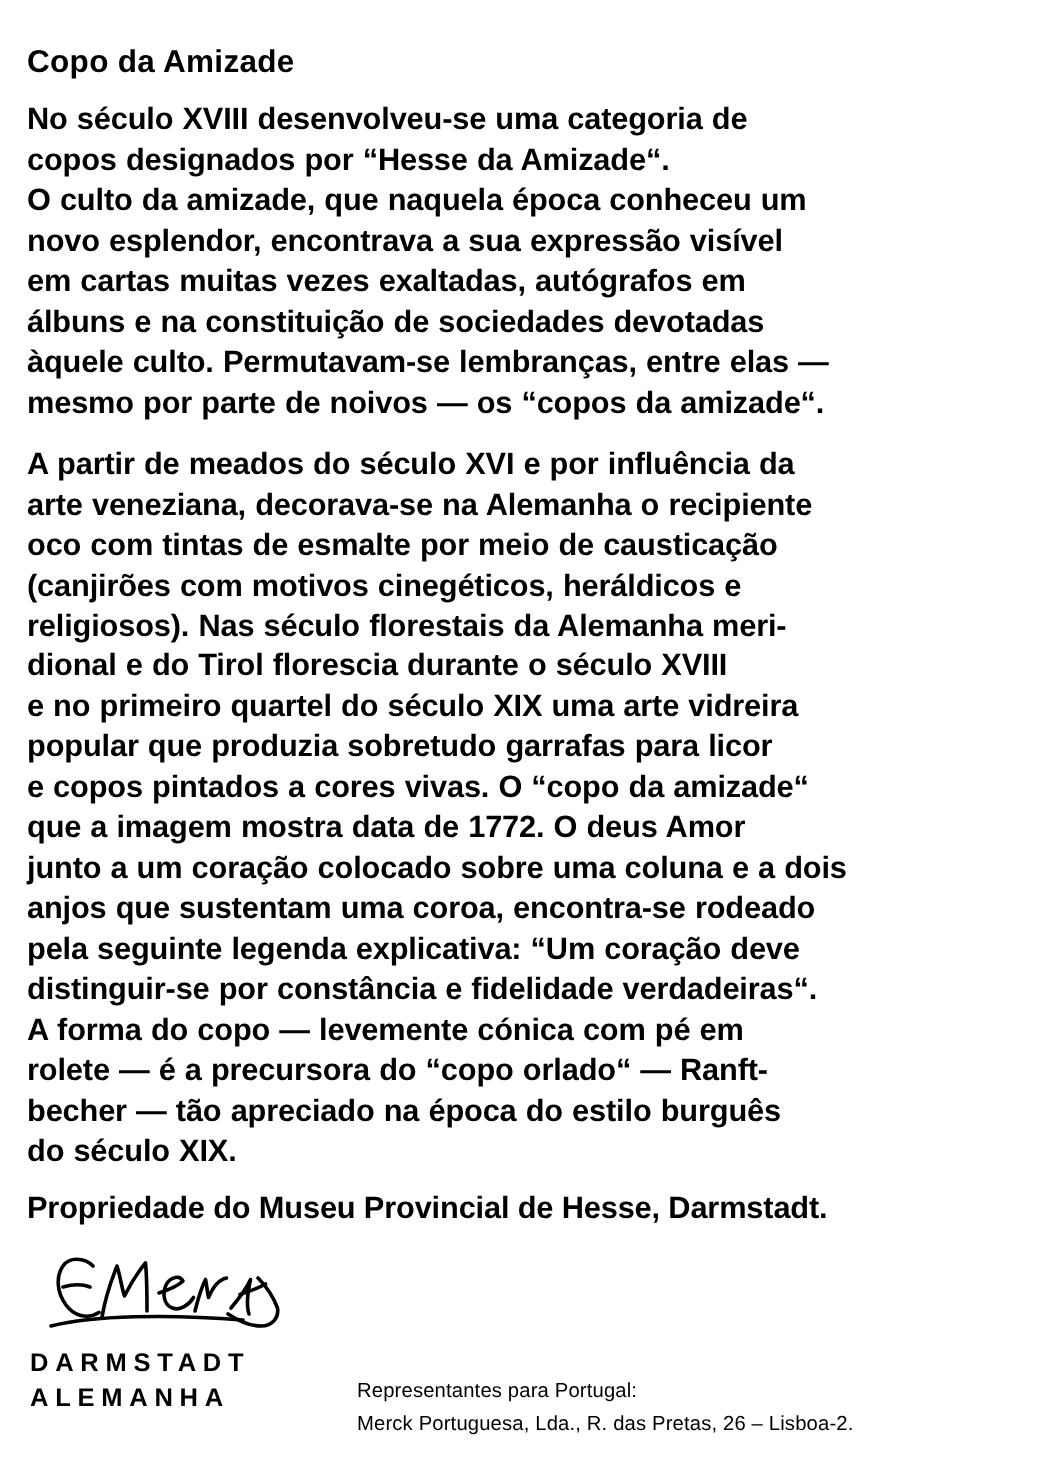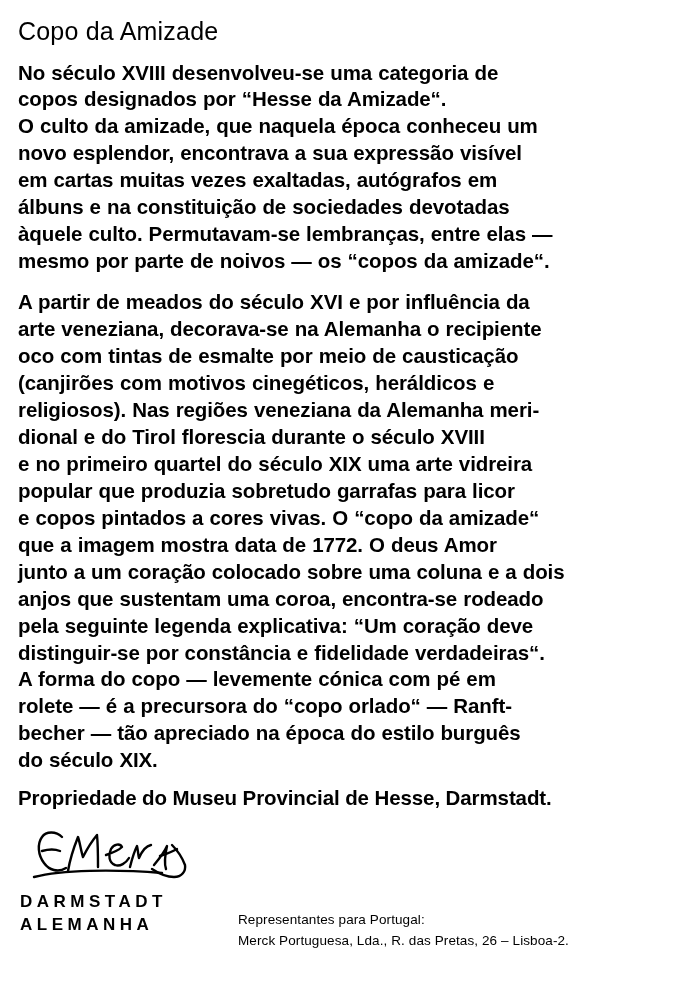--- a/index.html
+++ b/index.html
@@ -15,24 +15,24 @@
     overflow: hidden;
   }
   .page {
     position: relative;
     width: 700px;
     height: 984px;
     box-sizing: border-box;
     padding: 14px 16px 0 18px;
   }
   .doc-title {
-    font-size: 25px;
-    font-weight: 400;
+    font-size: 21px;
+    font-weight: 700;
     letter-spacing: 0.2px;
-    margin: 4px 0 14px 0;
+    margin: 16px 0 14px 0;
     line-height: 1.1;
   }
   .para {
     font-size: 20.5px;
     line-height: 1.315;
     font-weight: 600;
     letter-spacing: -0.1px;
     margin: 0 0 9px 0;
     word-spacing: 0.5px;
   }
@@ -103,21 +103,21 @@
     <span>álbuns e na constituição de sociedades devotadas</span>
     <span>àquele culto. Permutavam-se lembranças, entre elas —</span>
     <span>mesmo por parte de noivos — os “copos da amizade“.</span>
   </div>
 
   <div class="para para-lines">
     <span>A partir de meados do século XVI e por influência da</span>
     <span>arte veneziana, decorava-se na Alemanha o recipiente</span>
     <span>oco com tintas de esmalte por meio de causticação</span>
     <span>(canjirões com motivos cinegéticos, heráldicos e</span>
-    <span>religiosos). Nas regiões veneziana da Alemanha meri-</span>
+    <span>religiosos). Nas século florestais da Alemanha meri-</span>
     <span>dional e do Tirol florescia durante o século XVIII</span>
     <span>e no primeiro quartel do século XIX uma arte vidreira</span>
     <span>popular que produzia sobretudo garrafas para licor</span>
     <span>e copos pintados a cores vivas. O “copo da amizade“</span>
     <span>que a imagem mostra data de 1772. O deus Amor</span>
     <span>junto a um coração colocado sobre uma coluna e a dois</span>
     <span>anjos que sustentam uma coroa, encontra-se rodeado</span>
     <span>pela seguinte legenda explicativa: “Um coração deve</span>
     <span>distinguir-se por constância e fidelidade verdadeiras“.</span>
     <span>A forma do copo — levemente cónica com pé em</span>

